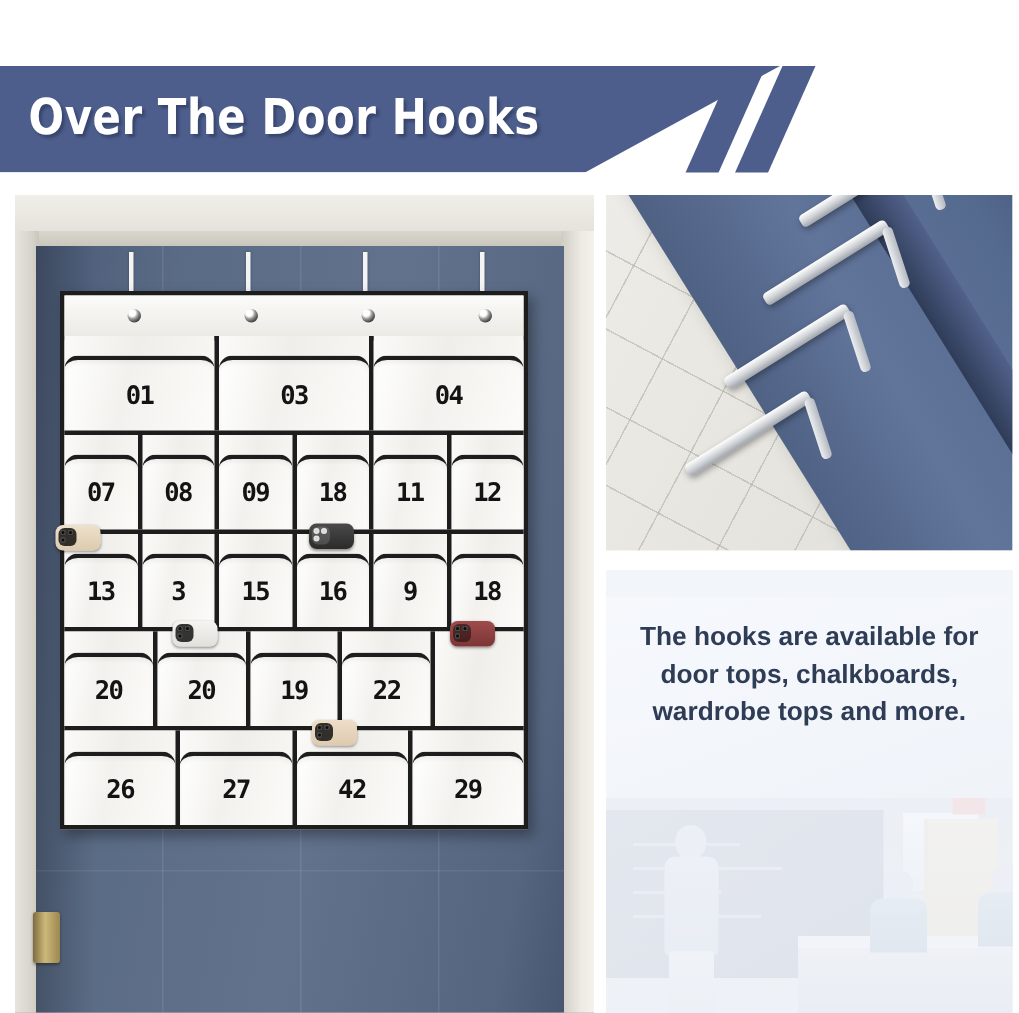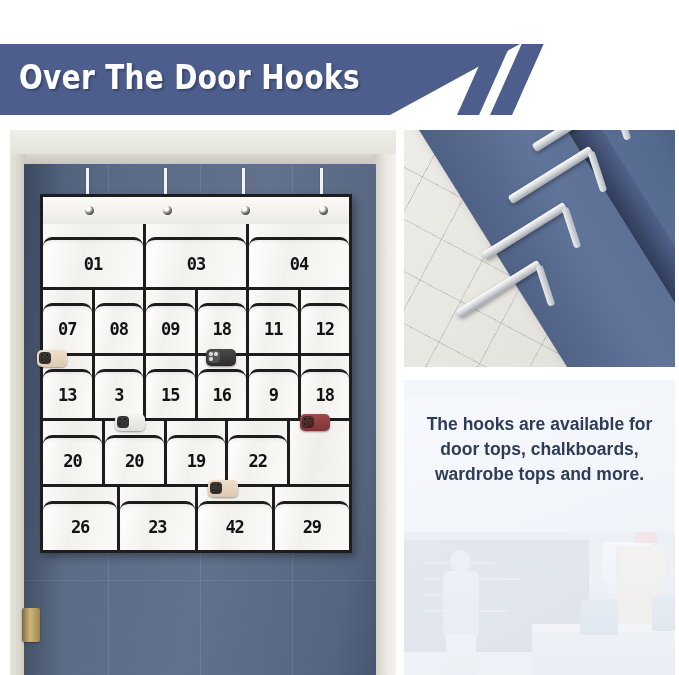--- a/index.html
+++ b/index.html
@@ -333,21 +333,21 @@
           </div>
 
           <div class="row">
             <div class="cell">
               <div class="pocket">
                   <span class="pnum">26</span>
                 </div>
             </div>
             <div class="cell">
               <div class="pocket">
-                  <span class="pnum">23</span>
+                  <span class="pnum">27</span>
                 </div>
             </div>
             <div class="cell">
               <div class="phone" style="left:10px;top:-7px;background:linear-gradient(#eeddc8,#ddcab0);">
                   <i>
                     <b></b>
                     <b></b>
                     <b></b>
                   </i>
                 </div>

